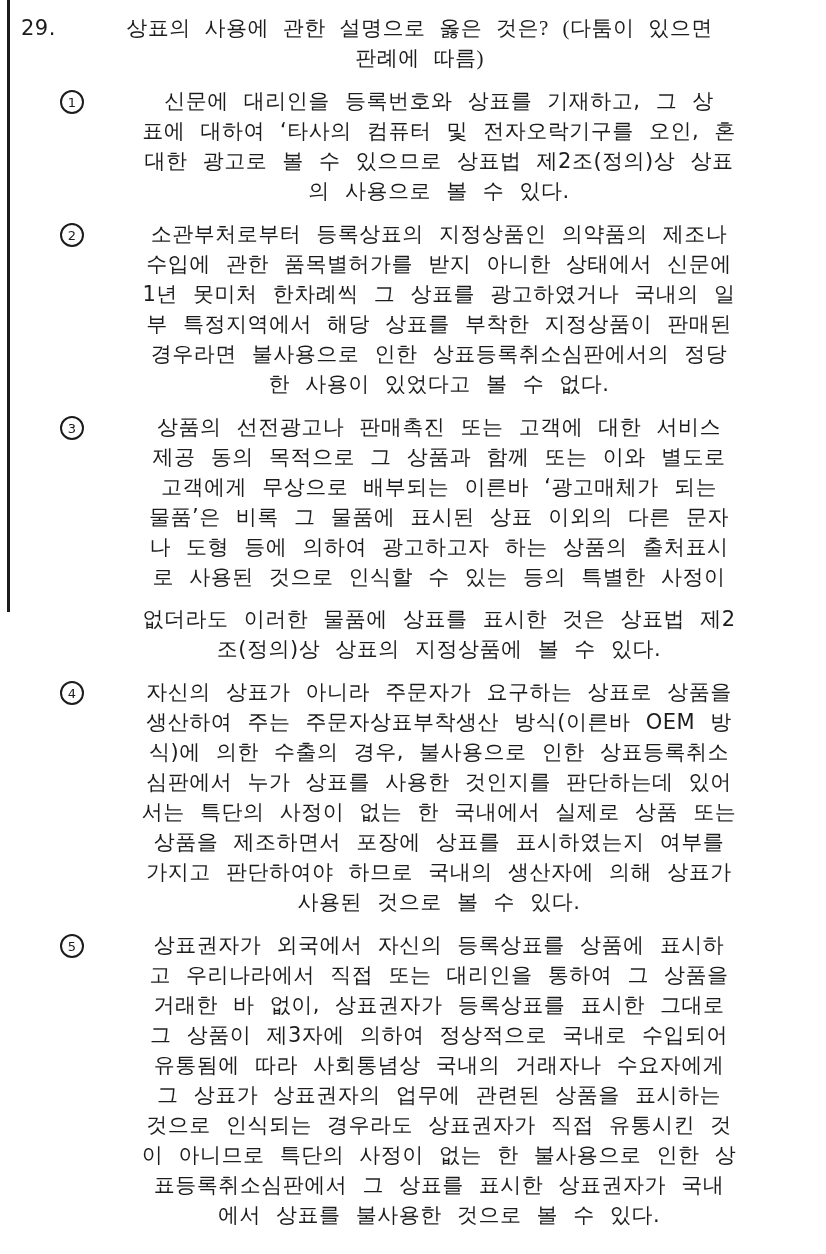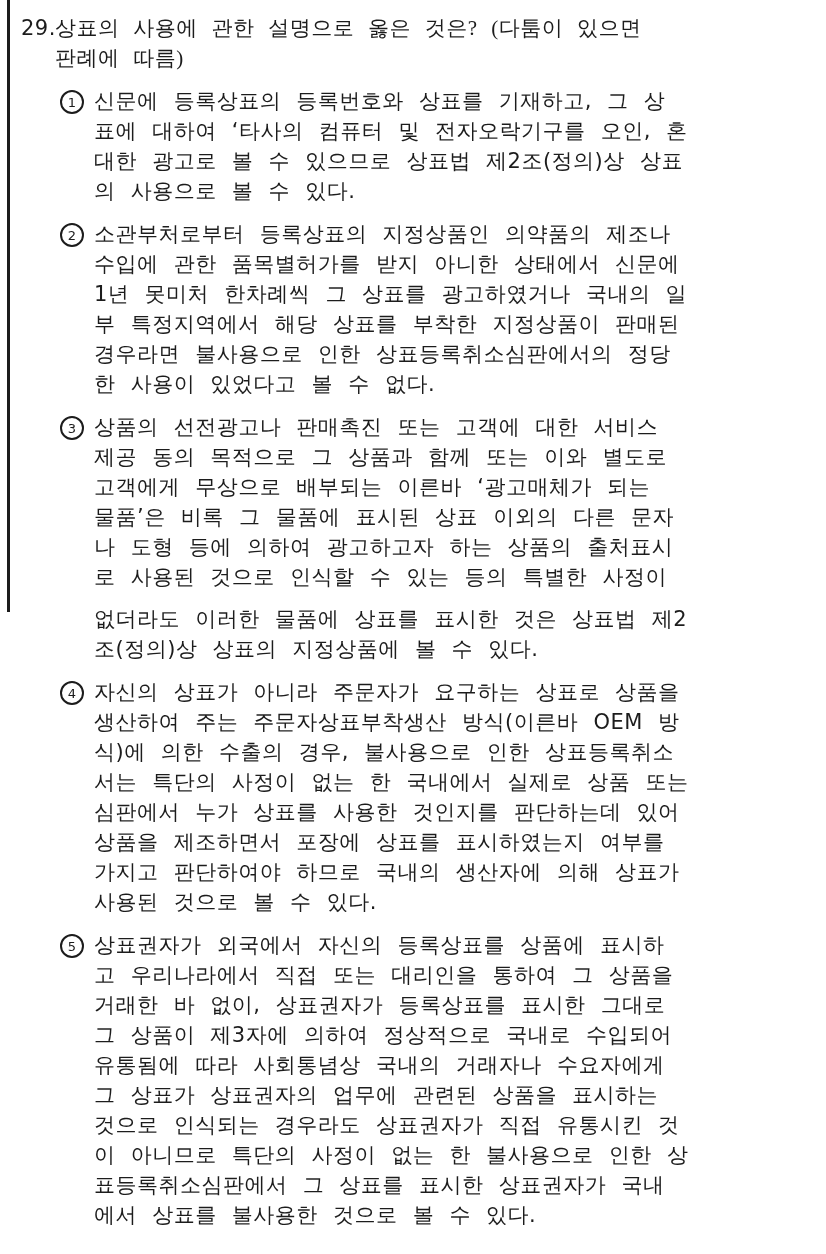--- a/index.html
+++ b/index.html
@@ -4,20 +4,21 @@
 <style>
   html, body { margin: 0; padding: 0; background: #ffffff; }
   .page {
     position: relative;
     width: 784px;
     height: 1254px;
     background: #ffffff;
     overflow: hidden;
     font-family: "DejaVu Sans", "Liberation Sans", sans-serif;
     color: #1c1c1c;
+    text-align: center;
   }
   .vrule {
     position: absolute;
     left: 7px;
     top: 0;
     width: 3px;
     height: 612px;
     background: #1c1c1c;
   }
   .content { position: absolute; left: 0; top: 13px; right: 0; }
@@ -69,21 +70,21 @@
           <div class="tline">판례에 따름)</div>
         </div>
     </div>
 
     <div class="choice">
       <div class="marker-col">
         <div class="mcircle">1</div>
       </div>
       <div class="c-lines">
         <div class="para">
-            <div class="tline">신문에 등록상표의 등록번호와 상표를 기재하고, 그 상</div>
+            <div class="tline">신문에 대리인을 등록번호와 상표를 기재하고, 그 상</div>
             <div class="tline">표에 대하여 ‘타사의 컴퓨터 및 전자오락기구를 오인, 혼</div>
             <div class="tline">대한 광고로 볼 수 있으므로 상표법 제2조(정의)상 상표</div>
             <div class="tline">의 사용으로 볼 수 있다.</div>
           </div>
       </div>
     </div>
 
     <div class="choice">
       <div class="marker-col">
         <div class="mcircle">2</div>
@@ -122,22 +123,22 @@
 
     <div class="choice">
       <div class="marker-col">
         <div class="mcircle">4</div>
       </div>
       <div class="c-lines">
         <div class="para">
             <div class="tline">자신의 상표가 아니라 주문자가 요구하는 상표로 상품을</div>
             <div class="tline">생산하여 주는 주문자상표부착생산 방식(이른바 OEM 방</div>
             <div class="tline">식)에 의한 수출의 경우, 불사용으로 인한 상표등록취소</div>
+            <div class="tline">심판에서 누가 상표를 사용한 것인지를 판단하는데 있어</div>
             <div class="tline">서는 특단의 사정이 없는 한 국내에서 실제로 상품 또는</div>
-            <div class="tline">심판에서 누가 상표를 사용한 것인지를 판단하는데 있어</div>
             <div class="tline">상품을 제조하면서 포장에 상표를 표시하였는지 여부를</div>
             <div class="tline">가지고 판단하여야 하므로 국내의 생산자에 의해 상표가</div>
             <div class="tline">사용된 것으로 볼 수 있다.</div>
           </div>
       </div>
     </div>
 
     <div class="choice">
       <div class="marker-col">
         <div class="mcircle">5</div>

